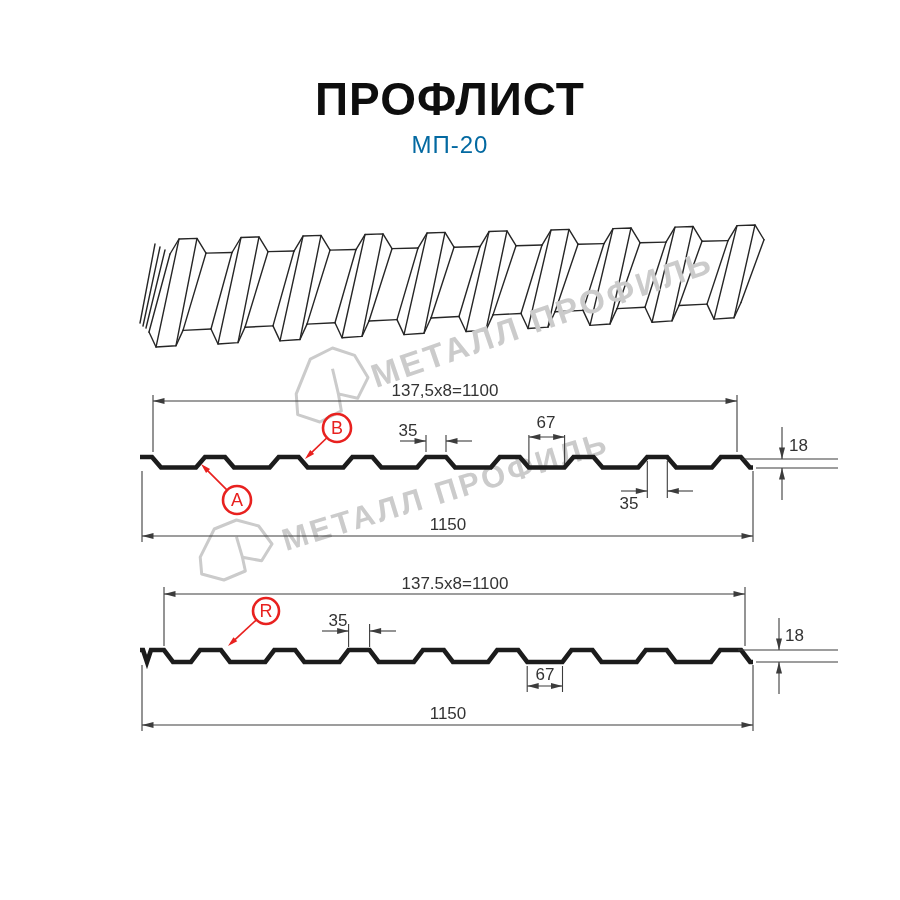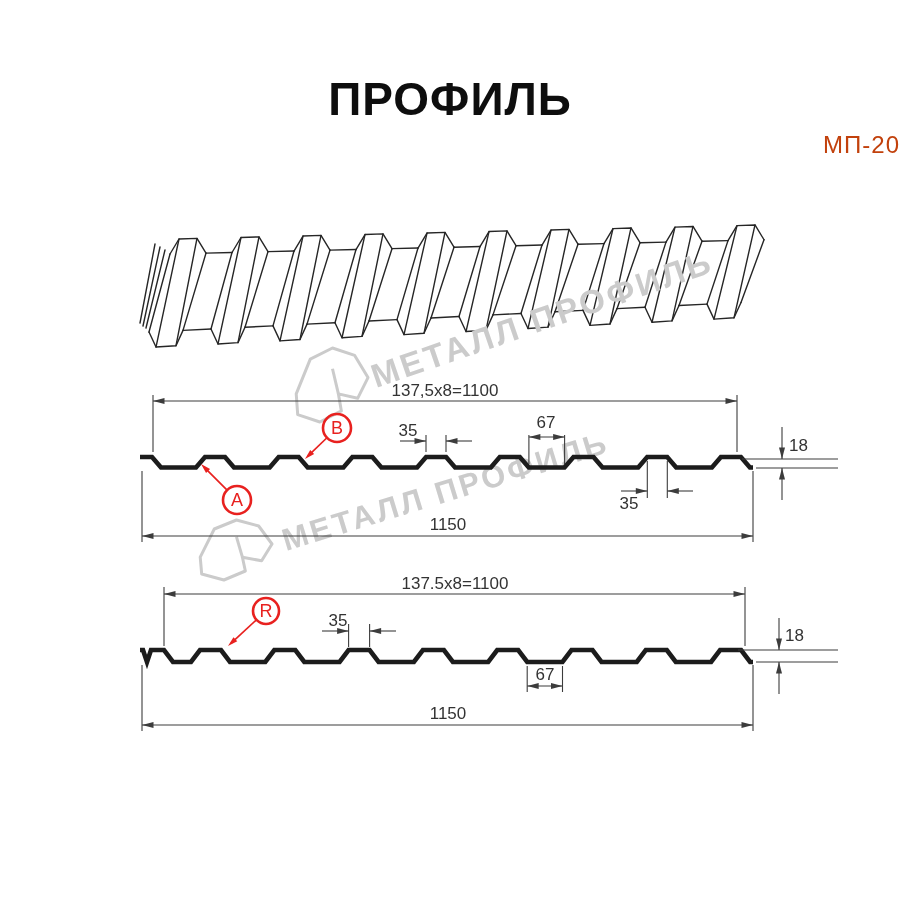--- a/index.html
+++ b/index.html
@@ -1,41 +1,41 @@
 <!DOCTYPE html>
 <html><head>
 <meta charset="utf-8">
 <style>
   html,body{margin:0;padding:0;background:#fff;}
   .page{position:relative;width:900px;height:900px;background:#fff;overflow:hidden;
         font-family:"Liberation Sans",sans-serif;}
   .page-title{position:absolute;top:72px;left:0;right:0;text-align:center;
       font-size:46px;font-weight:800;letter-spacing:1px;color:#0e0e0e;}
-  .page-subtitle{position:absolute;top:131px;left:0;right:0;text-align:right;
-      font-size:24px;font-weight:500;letter-spacing:1px;color:#c2410c;}
+  .page-subtitle{position:absolute;top:131px;left:0;right:0;text-align:center;
+      font-size:24px;font-weight:500;letter-spacing:1px;color:#0369a1;}
   .footer-note{position:absolute;top:797px;left:0;right:0;text-align:center;
       font-size:21px;font-weight:600;letter-spacing:.5px;color:#272727;}
   svg{position:absolute;left:0;top:0;}
   .pline{fill:none;stroke:#1c1c1c;stroke-width:4.6;stroke-linejoin:miter;}
   .thin3d{fill:none;stroke:#262626;stroke-width:1.4;stroke-linejoin:round;stroke-linecap:round;}
   .dim{stroke:#3c3c3c;stroke-width:1.1;fill:none;}
   .arrow{fill:#3c3c3c;stroke:none;}
   .dimtxt{font-family:"Liberation Sans",sans-serif;font-size:17px;fill:#333;}
   .redln{stroke:#e8211f;stroke-width:1.7;fill:none;}
   .redarrow{fill:#e8211f;stroke:none;}
   .redcirc{fill:none;stroke:#e8211f;stroke-width:2.6;}
   .redtxt{font-family:"Liberation Sans",sans-serif;font-size:18px;font-weight:500;fill:#e8211f;}
   .wmtxt{font-family:"Liberation Sans",sans-serif;font-weight:700;fill:#cbcbcb;letter-spacing:3px;}
   .wmlogo{fill:none;stroke:#cbcbcb;stroke-width:3;stroke-linejoin:round;}
 </style>
 </head>
 <body>
 
 <div class="page">
-  <div class="page-title">ПРОФИЛЬ</div>
+  <div class="page-title">ПРОФЛИСТ</div>
   <div class="page-subtitle">МП-20</div>
 
   <svg id="drawing" width="900" height="900" viewBox="0 0 900 900">
       <g>
         <polyline points="170,254 179,239 197,238.352 206,253.136" class="thin3d"></polyline>
         <polyline points="149,332.05 156,347.05 176,345.7 183,330.35" class="thin3d"></polyline>
         <line x1="170" y1="254" x2="149" y2="332.05" class="thin3d"></line>
         <line x1="179" y1="239" x2="156" y2="347.05" class="thin3d"></line>
         <line x1="197" y1="238.352" x2="176" y2="345.7" class="thin3d"></line>
         <line x1="206" y1="253.136" x2="183" y2="330.35" class="thin3d"></line>

